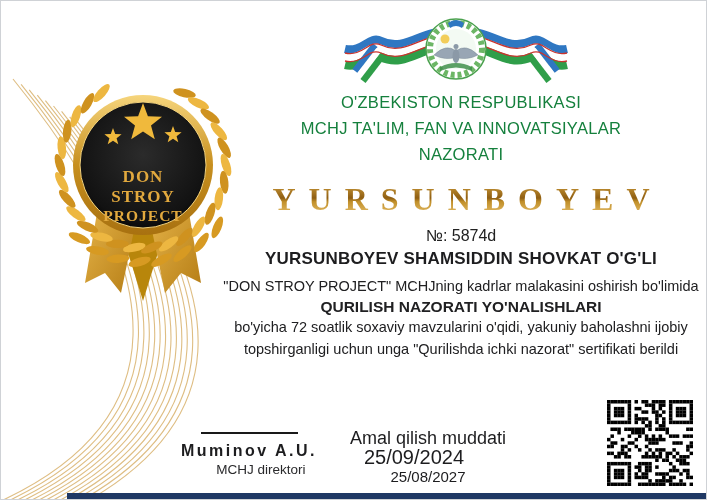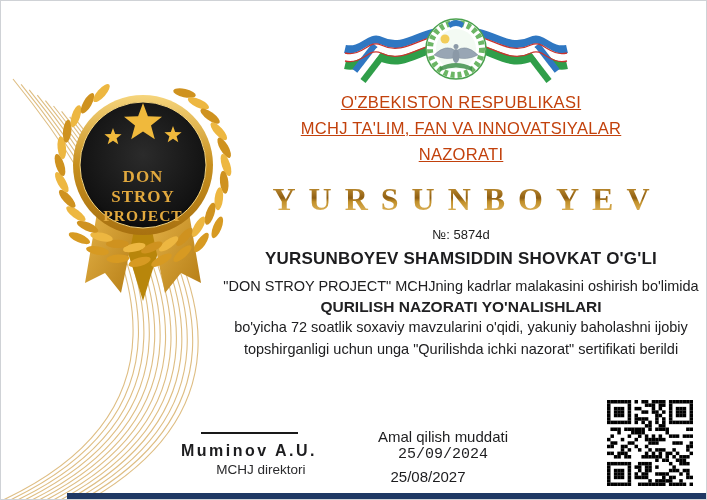--- a/index.html
+++ b/index.html
@@ -2,41 +2,41 @@
 <html><head>
 <meta charset="utf-8">
 <style>
   html,body{margin:0;padding:0;background:#fff;}
   .stage{position:relative;width:707px;height:500px;background:#ffffff;overflow:hidden;
          border:1px solid #cfd2d6;box-sizing:border-box;
          font-family:"Liberation Sans",sans-serif;color:#1d1d1f;}
   .abs{position:absolute;}
   .ctr{text-align:center;}
   
-  .ministry{left:213px;top:88px;width:494px;font-size:16.5px;line-height:26px;letter-spacing:.3px;color:#c2410c;text-decoration:underline;}
+  .ministry{left:213px;top:88px;width:494px;font-size:16.5px;line-height:26px;letter-spacing:.3px;color:#15803d;}
   
   .title{left:213px;top:180px;width:494px;font-family:"Liberation Serif",serif;font-weight:bold;
          font-size:32px;letter-spacing:13px;padding-left:13px;box-sizing:border-box;
          color:#b8821d;
          background:linear-gradient(180deg,#d8a741 0%,#8f5e12 46%,#c18f2a 56%,#edc878 100%);
          -webkit-background-clip:text;background-clip:text;-webkit-text-fill-color:transparent;}
-  .cert-no{left:213px;top:226px;width:494px;font-size:13px;color:#222;}
+  .cert-no{left:213px;top:226px;width:494px;font-size:16px;color:#222;}
   .recipient{left:203px;top:248px;width:514px;font-size:17px;font-weight:bold;letter-spacing:.2px;}
   .body-line{left:188px;width:544px;font-size:14.5px;color:#202022;}
   .b1{top:277px;}
   .b2{top:297px;font-size:15.5px;font-weight:bold;}
   .b3{top:318px;}
   .b4{top:340px;}
   
   .sig-line{left:200px;top:431px;width:97px;height:2px;background:#191919;}
   .sig-name{left:163px;top:441px;width:170px;font-size:16px;font-weight:bold;letter-spacing:2.5px;}
   .sig-role{left:175px;top:461px;width:170px;font-size:13.5px;color:#2a2a2c;}
   
-  .val-label{left:347px;top:427px;width:160px;font-size:15px;text-align:right;}
-  .val-from{left:362px;top:445px;width:160px;font-size:15px;font-family:Liberation Mono, monospace;}
+  .val-label{left:347px;top:427px;width:160px;font-size:18px;}
+  .val-from{left:333px;top:445px;width:160px;font-size:20px;}
   .val-to{left:347px;top:467px;width:160px;font-size:15px;}
   
   .qr{left:606px;top:399px;width:86px;height:86px;background:#fff;}
   
   .footer-bar{left:66px;top:492px;width:641px;height:8px;background:#1f3864;}
   svg{display:block;}
 </style>
 </head>
 <body>
 

